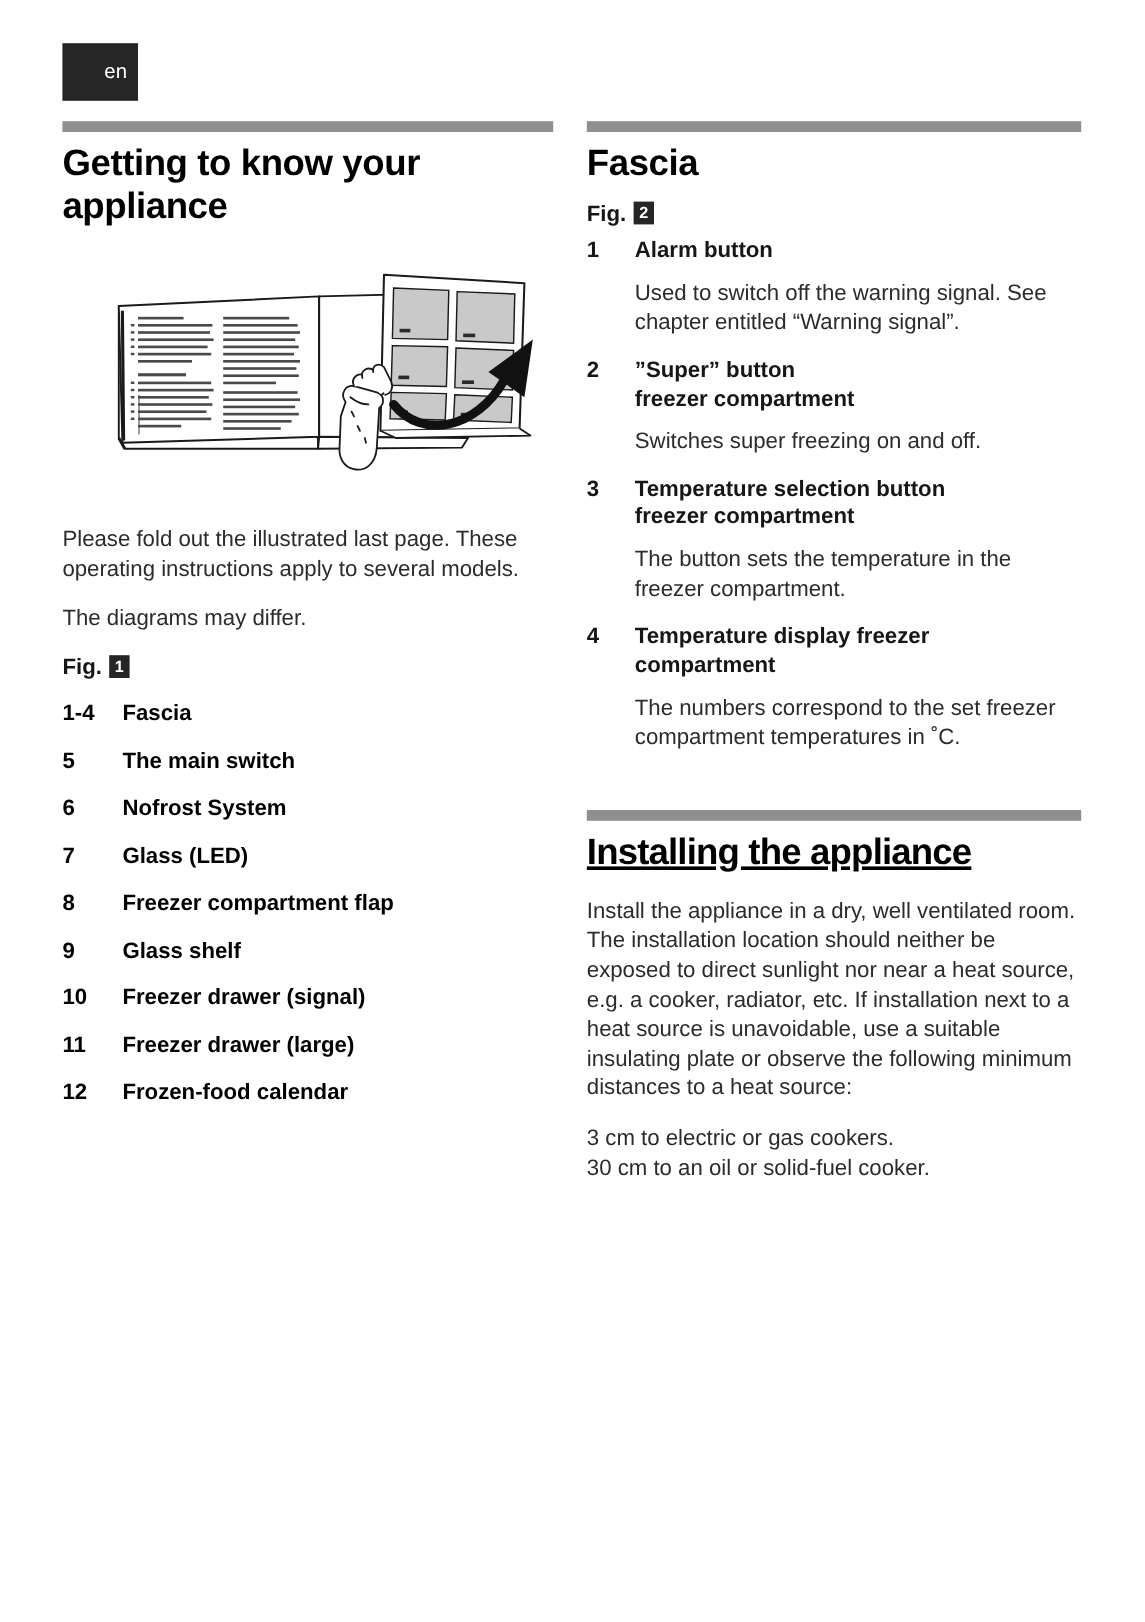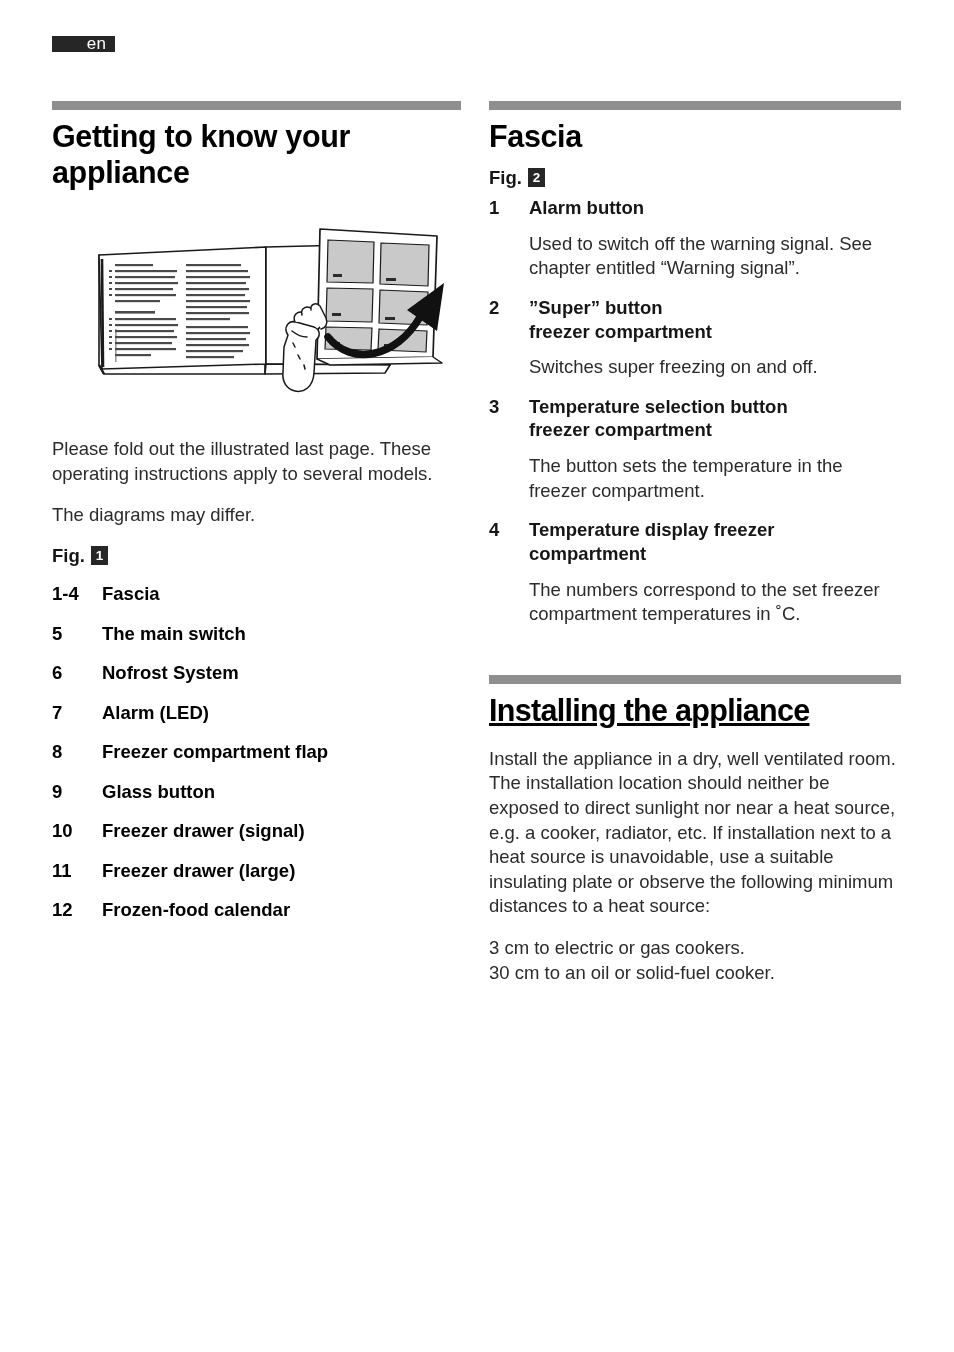--- a/index.html
+++ b/index.html
@@ -16,21 +16,21 @@
     color: #1a1a1a;
     overflow: hidden;
   }
 
   
   .lang-badge {
     position: absolute;
     left: 52px;
     top: 36px;
     width: 63px;
-    height: 16px;
+    height: 48px;
     background: #262626;
     color: #ffffff;
     font-size: 17px;
     font-weight: 400;
     display: flex;
     align-items: center;
     justify-content: center;
     letter-spacing: 0.2px;
     padding-left: 26px;
   }
@@ -282,29 +282,29 @@
     <div class="num-row">
       <span class="n">5</span>
       <span>The main switch</span>
     </div>
     <div class="num-row">
       <span class="n">6</span>
       <span>Nofrost System</span>
     </div>
     <div class="num-row">
       <span class="n">7</span>
-      <span>Alarm (LED)</span>
+      <span>Glass (LED)</span>
     </div>
     <div class="num-row">
       <span class="n">8</span>
       <span>Freezer compartment flap</span>
     </div>
     <div class="num-row">
       <span class="n">9</span>
-      <span>Glass button</span>
+      <span>Glass shelf</span>
     </div>
     <div class="num-row">
       <span class="n">10</span>
       <span>Freezer drawer (signal)</span>
     </div>
     <div class="num-row">
       <span class="n">11</span>
       <span>Freezer drawer (large)</span>
     </div>
     <div class="num-row">

